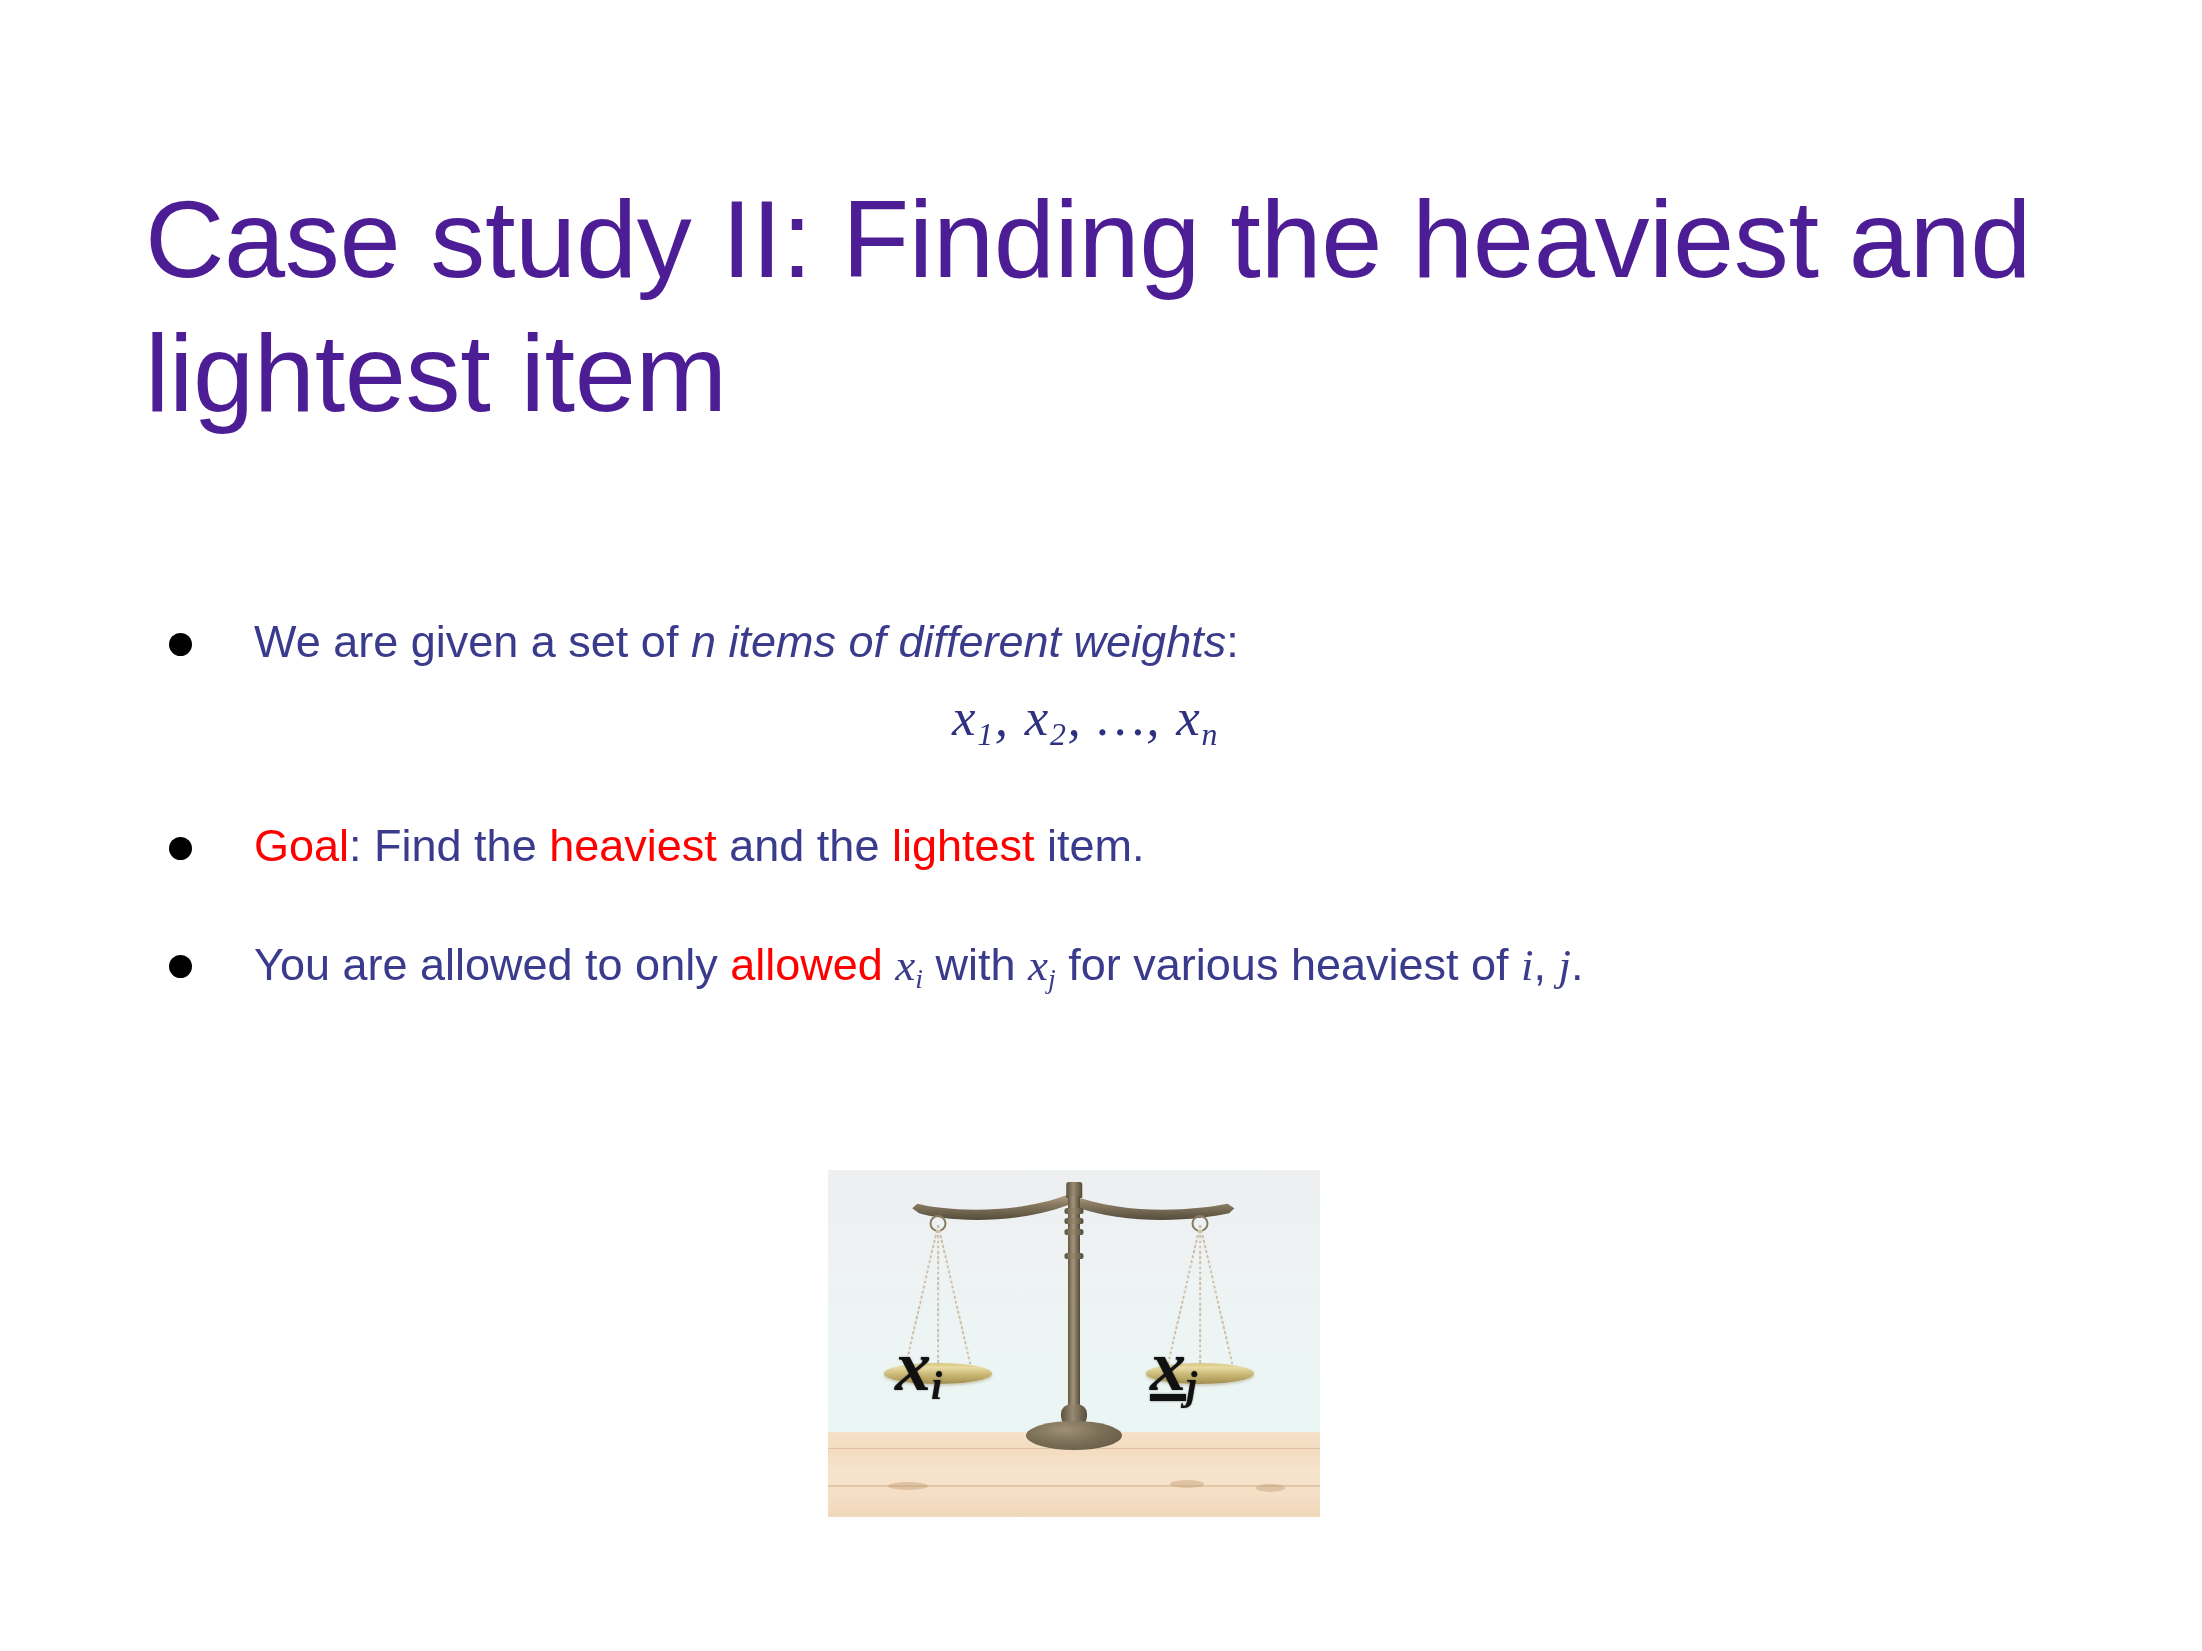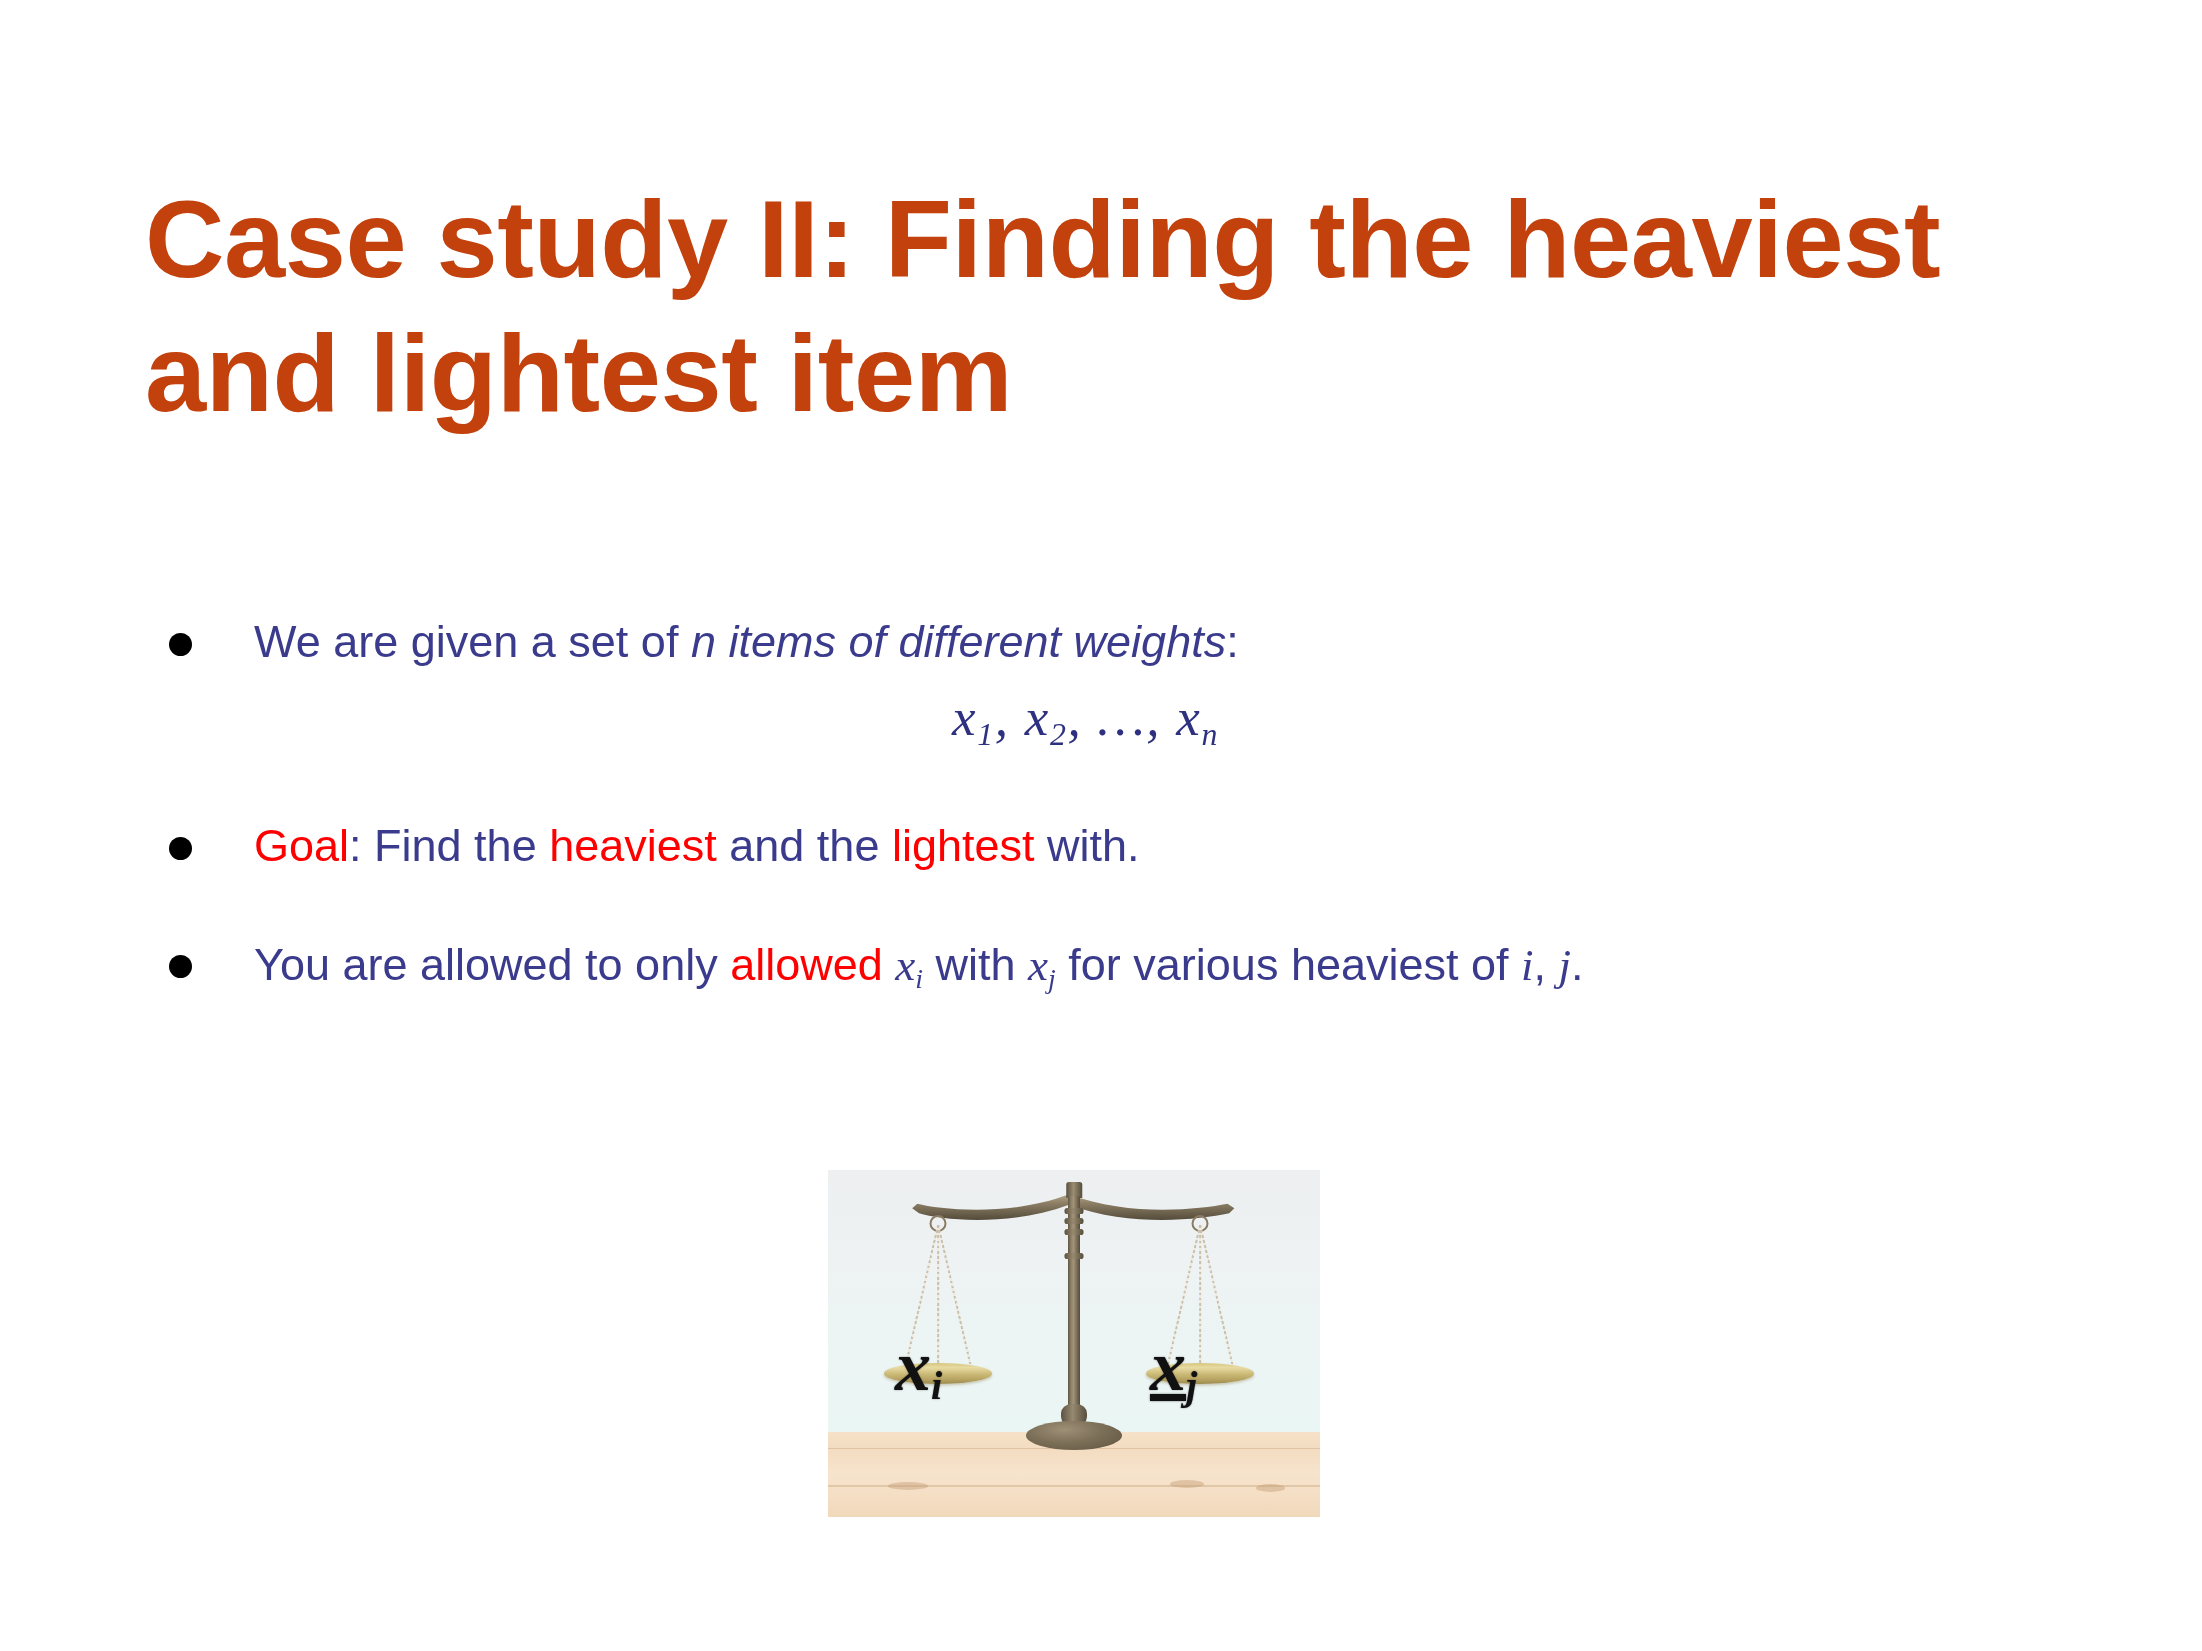--- a/index.html
+++ b/index.html
@@ -22,22 +22,22 @@
   }
 
   
   .slide-title {
     position: absolute;
     left: 145px;
     top: 172px;
     width: 1936px;
     font-size: 110px;
     line-height: 1.22;
-    color: #c2410c;
-    font-weight: 700;
+    color: #4c1d95;
+    font-weight: 400;
     letter-spacing: -0.4px;
   }
 
   
   .body-list {
     position: absolute;
     left: 169px;
     top: 612px;
     width: 1944px;
   }
@@ -286,21 +286,21 @@
 
     <div class="bullet-row">
       <span class="bullet-dot"></span>
       <span class="bullet-text"><span>We are given a set of </span><span class="em-italic">n items of different weights</span><span>:</span></span>
     </div>
 
     <div class="gap-1"></div>
 
     <div class="bullet-row">
       <span class="bullet-dot"></span>
-      <span class="bullet-text"><span class="hl-red">Goal</span><span>: Find the </span><span class="hl-red">heaviest</span><span> and the </span><span class="hl-red">lightest</span><span> with.</span></span>
+      <span class="bullet-text"><span class="hl-red">Goal</span><span>: Find the </span><span class="hl-red">heaviest</span><span> and the </span><span class="hl-red">lightest</span><span> item.</span></span>
     </div>
 
     <div class="gap-2"></div>
 
     <div class="bullet-row">
       <span class="bullet-dot"></span>
       <span class="bullet-text"><span>You are allowed to only </span><span class="hl-red">allowed</span><span> </span><span class="math"><span>x</span><sub>i</sub></span><span> with </span><span class="math"><span>x</span><sub>j</sub></span><span> for various heaviest of </span><span class="math">i</span><span>, </span><span class="math">j</span><span>.</span></span>
     </div>
 
   </div>

